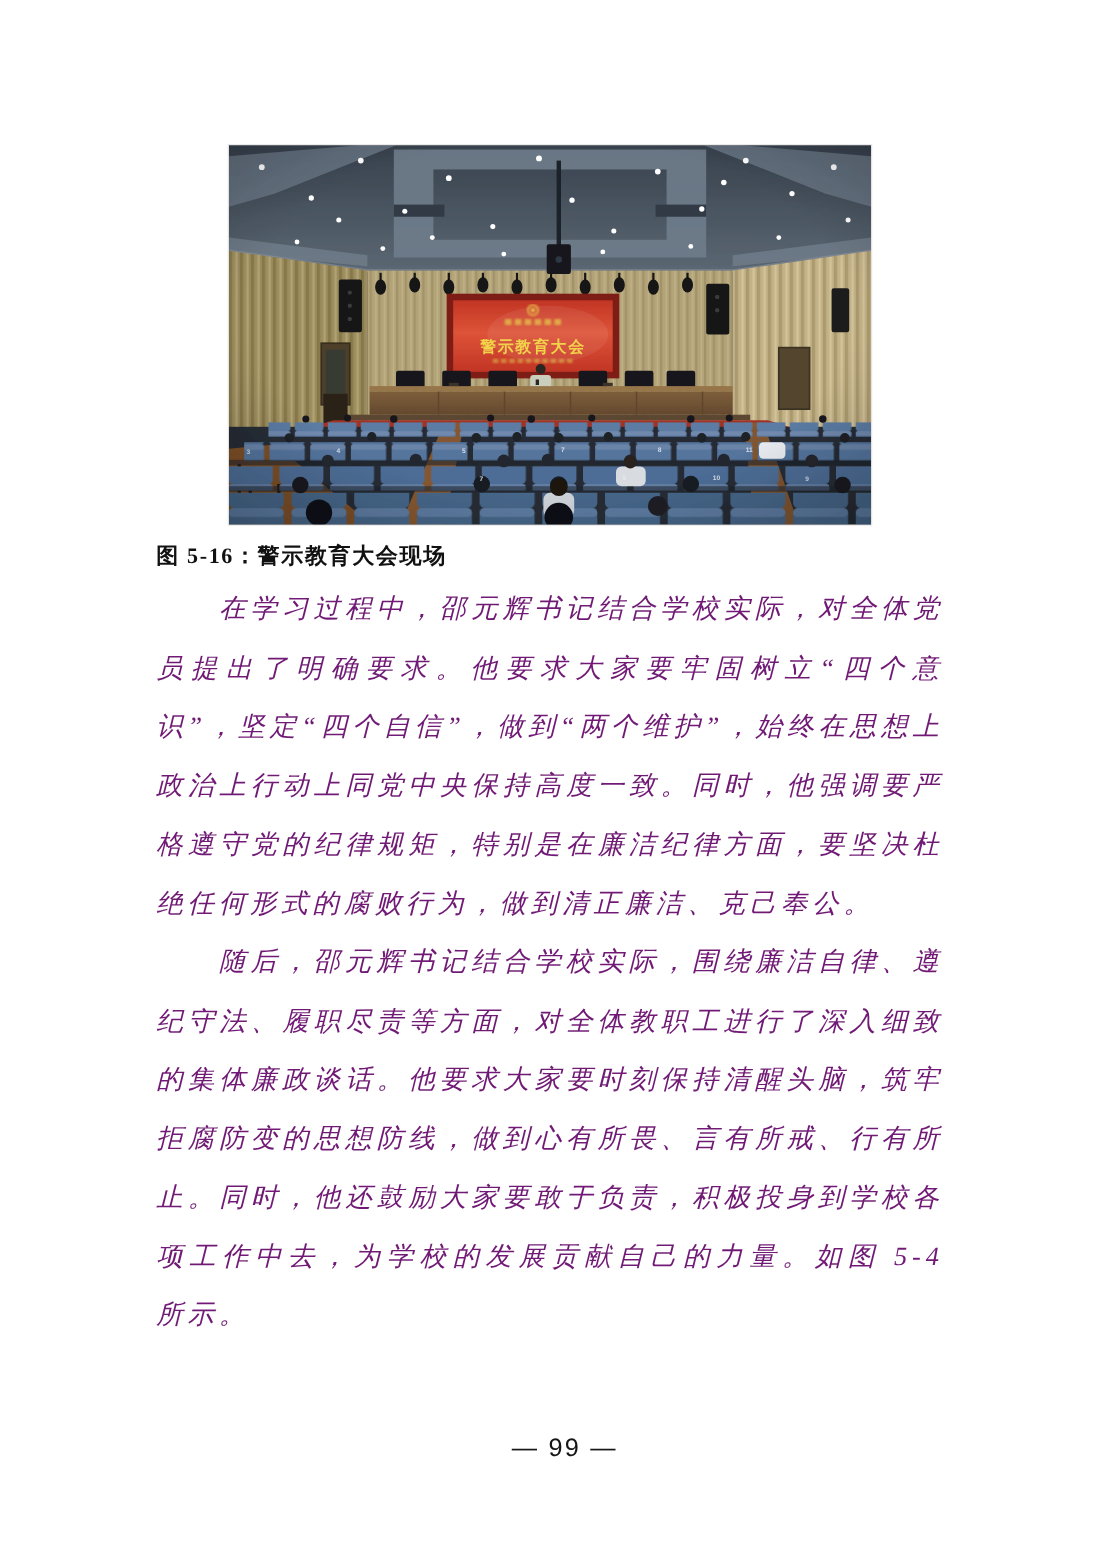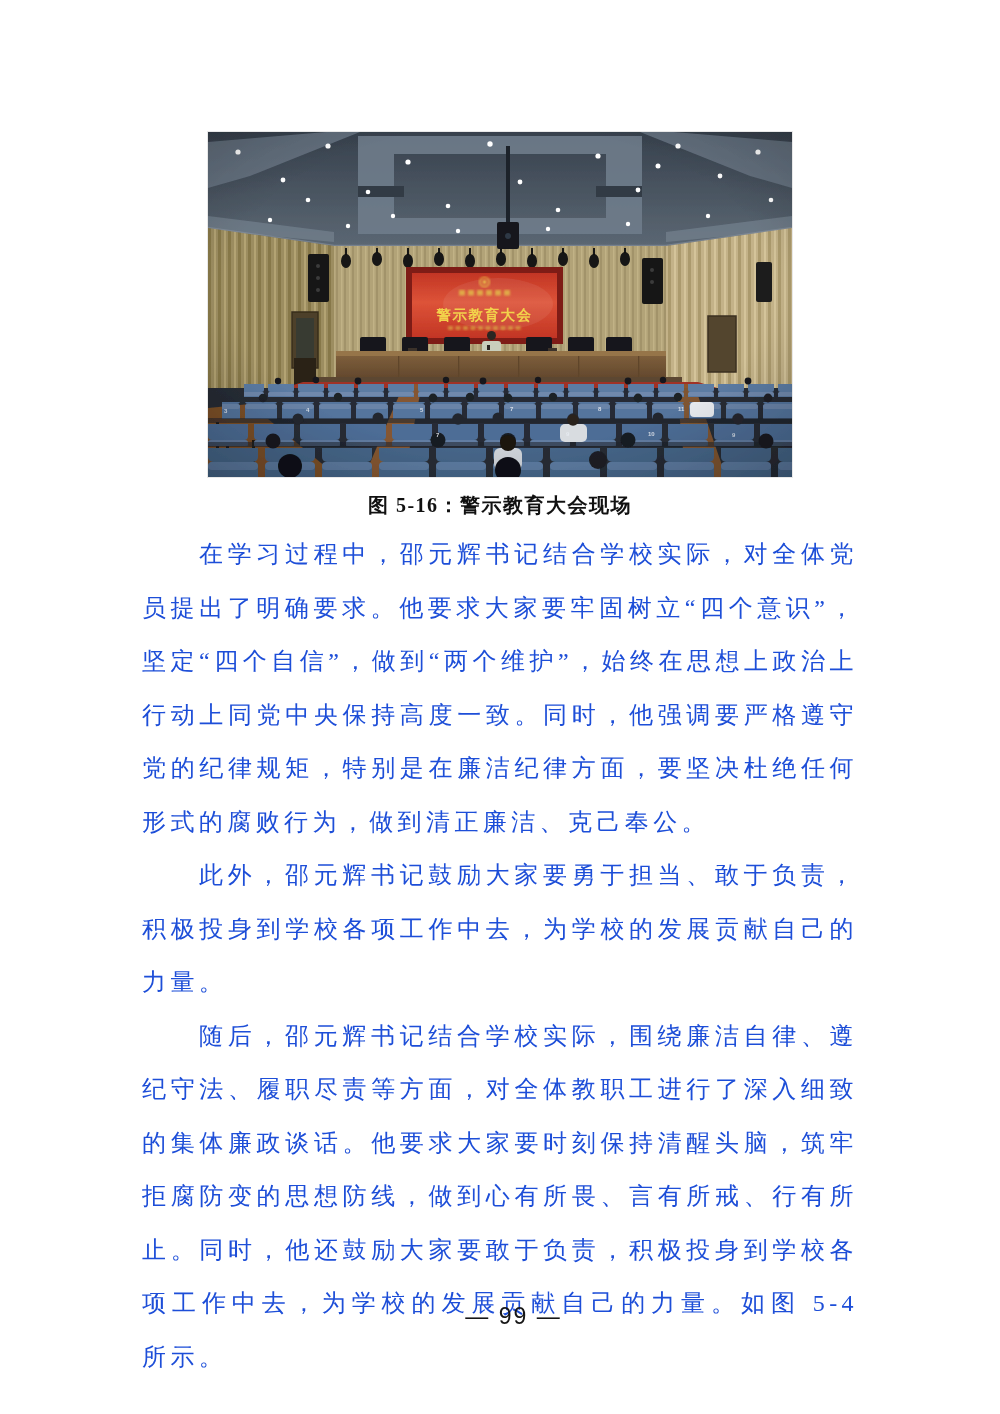--- a/index.html
+++ b/index.html
@@ -21,37 +21,38 @@
     height: 345px;
     outline: 1px solid #e8e8e8;
     background: #272c34;
   }
   .figure-photo svg { display: block; width: 584px; height: 345px; }
   .figure-caption {
     position: absolute;
     left: 142px;
     top: 492px;
     width: 716px;
-    text-align: center;
+    text-align: left;
     font-size: 20px;
     font-weight: bold;
     letter-spacing: 1.5px;
     color: #111111;
   }
   .body-text {
     position: absolute;
     left: 142px;
     top: 528px;
     width: 716px;
     font-size: 24px;
     line-height: 53.5px;
     letter-spacing: 4.4px;
     text-align: justify;
     text-justify: inter-character;
-    color: #1d4ed8;
+    color: #701a75;
+    font-style: italic;
   }
   .body-text p { text-indent: 57px; margin: 0; }
   .page-number {
     position: absolute;
     left: 0;
     top: 1303px;
     width: 100%;
     text-align: center;
     font-size: 23px;
     letter-spacing: 2px;
@@ -358,19 +359,18 @@
 
         <rect x="0" y="0" width="584" height="345" fill="url(#vig)"></rect>
       </g>
     </svg>
   </div>
 
   <div class="figure-caption">图 5-16：警示教育大会现场</div>
 
   <div class="body-text">
     <p>在学习过程中，邵元辉书记结合学校实际，对全体党员提出了明确要求。他要求大家要牢固树立“四个意识”，坚定“四个自信”，做到“两个维护”，始终在思想上政治上行动上同党中央保持高度一致。同时，他强调要严格遵守党的纪律规矩，特别是在廉洁纪律方面，要坚决杜绝任何形式的腐败行为，做到清正廉洁、克己奉公。</p>
-    <p>此外，邵元辉书记鼓励大家要勇于担当、敢于负责，积极投身到学校各项工作中去，为学校的发展贡献自己的力量。</p>
     <p>随后，邵元辉书记结合学校实际，围绕廉洁自律、遵纪守法、履职尽责等方面，对全体教职工进行了深入细致的集体廉政谈话。他要求大家要时刻保持清醒头脑，筑牢拒腐防变的思想防线，做到心有所畏、言有所戒、行有所止。同时，他还鼓励大家要敢于负责，积极投身到学校各项工作中去，为学校的发展贡献自己的力量。如图 5-4 所示。</p>
   </div>
 
   <div class="page-number">— 99 —</div>
 
 </div>
 
 </body></html>

